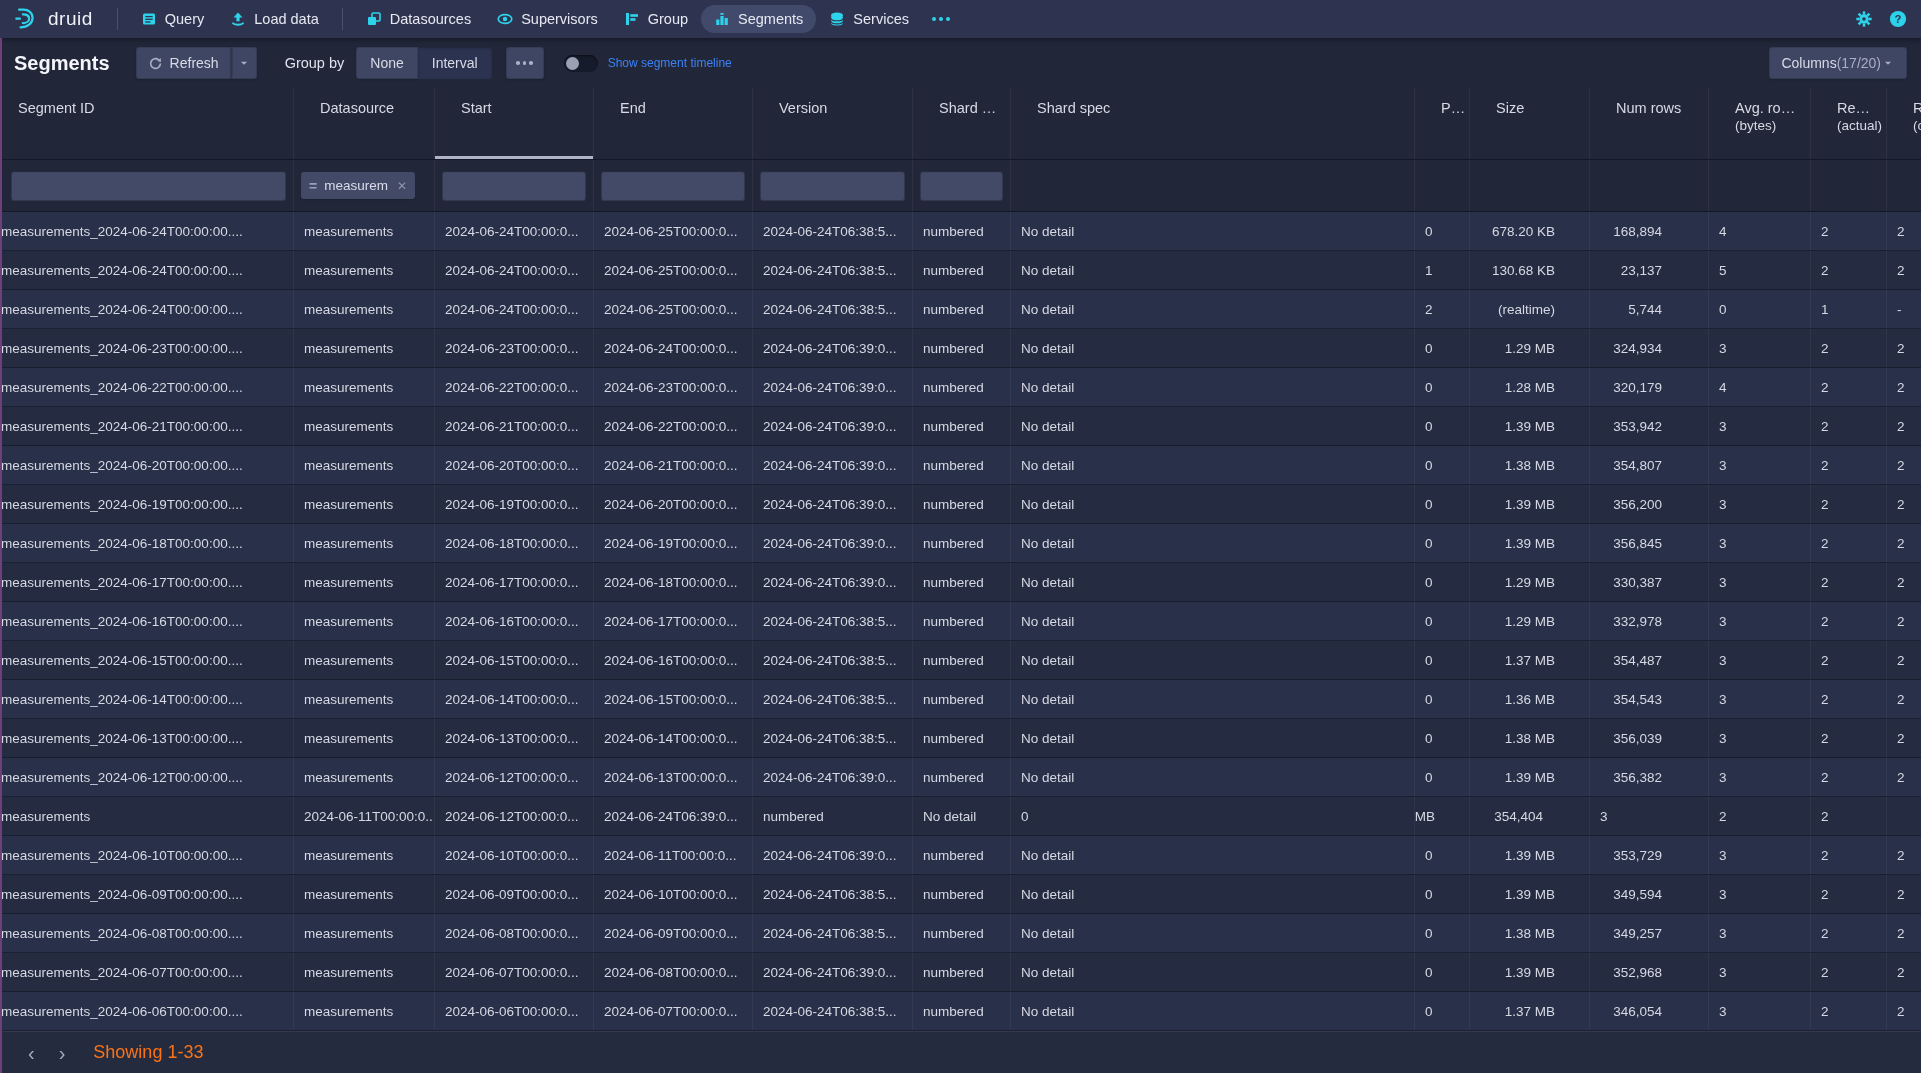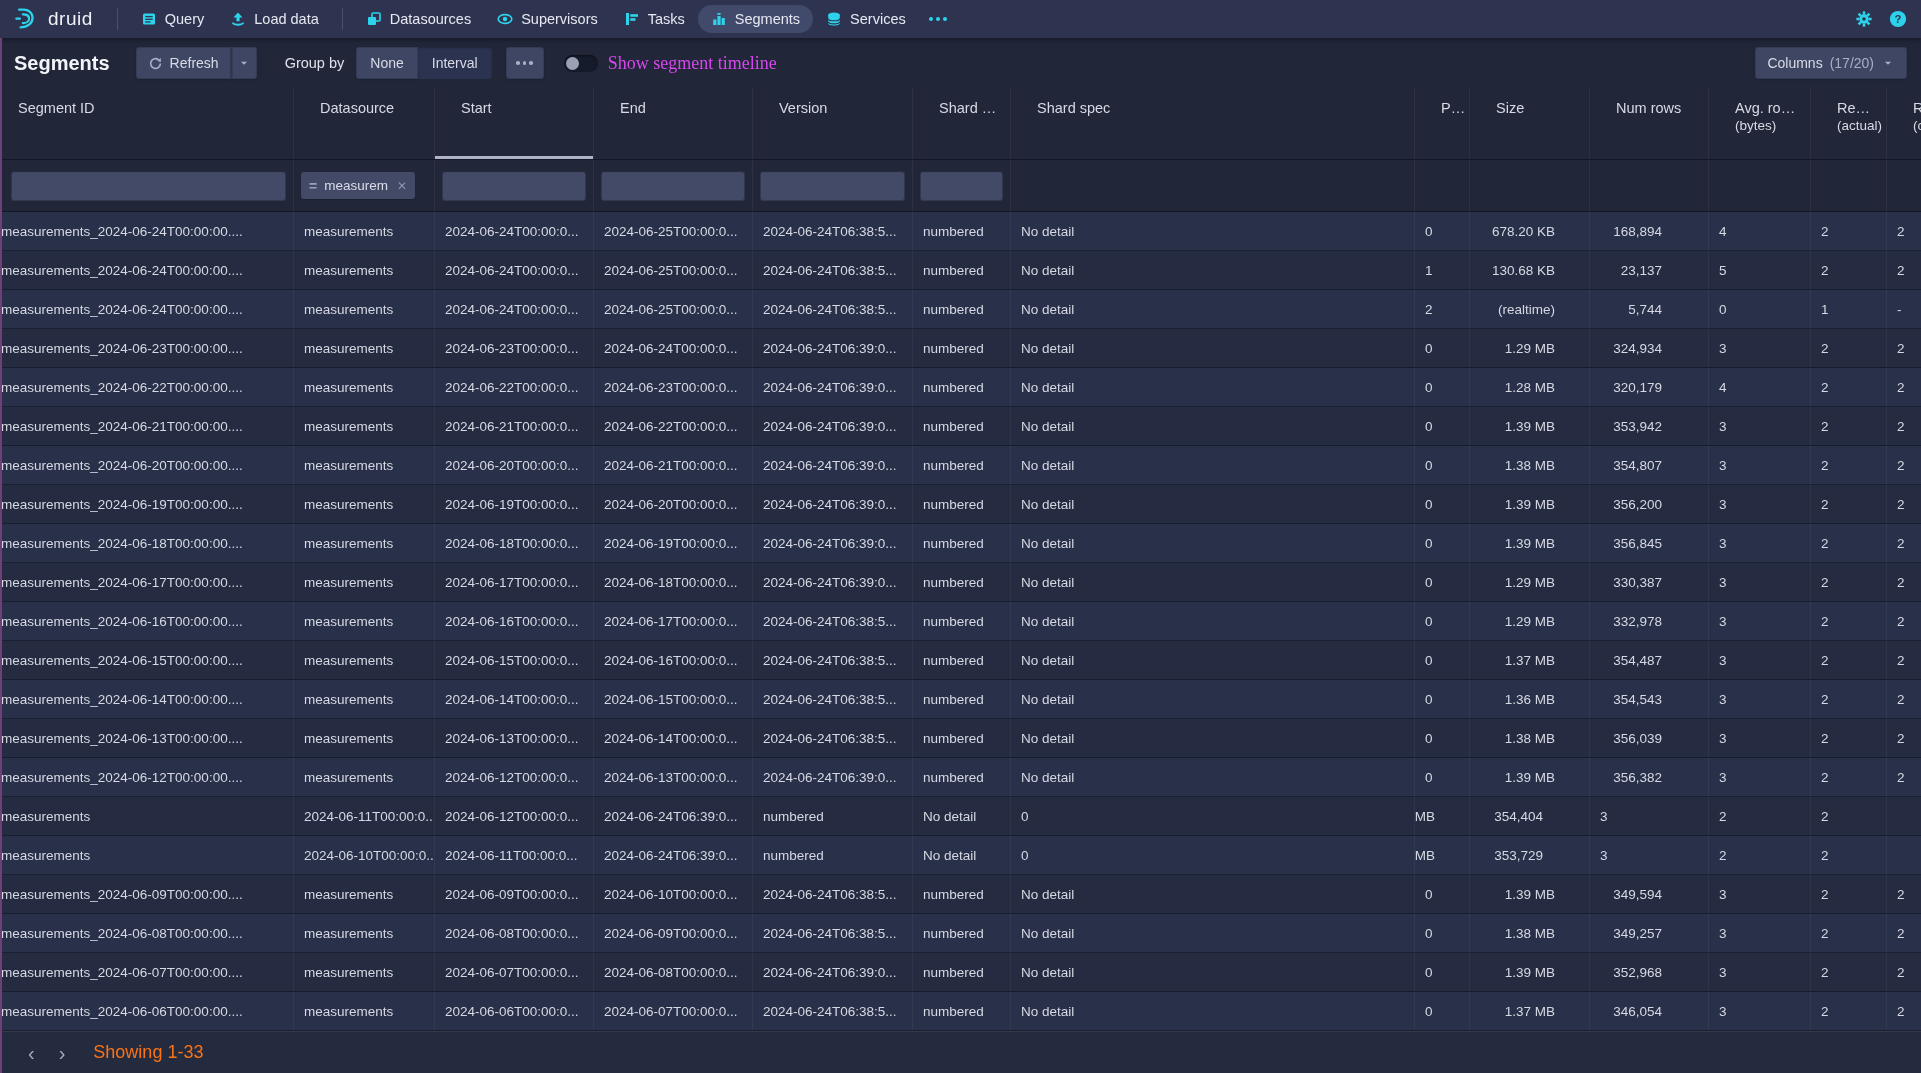--- a/index.html
+++ b/index.html
@@ -47,22 +47,22 @@
   .btn-group .btn { border-radius:0; padding:0 14px; }
   .btn-group .btn:first-child { border-radius:3px 0 0 3px; }
   .btn-group .btn:last-child { border-radius:0 3px 3px 0; }
   .dots-btn { width:38px; gap:3px; margin-left:14px; }
   .dots-btn i { width:3.5px; height:3.5px; border-radius:50%; background:#aab0c3; }
   .switch-wrap { display:flex; align-items:center; gap:10px; margin-left:20px; cursor:pointer; }
   .switch { width:34px; height:17px; border-radius:9px; background:#161b2b;
     box-shadow:inset 0 1px 2px rgba(0,0,0,.5); position:relative; }
   .switch .knob { position:absolute; left:2px; top:2px; width:13px; height:13px;
     border-radius:50%; background:#9ba1b5; }
-  .switch-label { font-size:18px; color:#d946ef;font-family:Liberation Serif, serif; }
-  .columns-btn { margin-left:auto; padding:0 12px; gap:7px; }
+  .switch-label { font-size:12px; color:#3b82f6; }
+  .columns-btn { margin-left:auto; padding:0 12px; }
   .muted { color:#a9aec2; }
   
   :root { --cols: 294px 141px 159px 159px 160px 98px 404px 55px 120px 119px 102px 76px 120px; }
   .table { width:2007px; }
   .thead, .tfilter, .tr { display:grid; grid-template-columns:var(--cols); }
   .thead { height:72px; border-bottom:1px solid rgba(10,13,24,.55); }
   .th {
     padding:12px 10px 0 26px; font-size:14.5px; color:#d7dae4;
     border-right:1px solid rgba(255,255,255,.055); position:relative;
     overflow:hidden; white-space:nowrap; text-overflow:ellipsis; cursor:pointer;
@@ -173,21 +173,21 @@
   </div>
 
   <div class="nav-item">
     <span class="icon">
       <svg width="16" height="16" viewBox="0 0 16 16">
           <path d="M2 2h3v12H2z" fill="#2dd3ea"></path>
           <rect x="6.3" y="3.2" width="7.7" height="2.6" fill="#2dd3ea"></rect>
           <rect x="6.3" y="7.2" width="5.2" height="2.6" fill="#2dd3ea"></rect>
         </svg>
     </span>
-    <span>Tasks</span>
+    <span>Group</span>
   </div>
 
   <div class="nav-item active">
     <span class="icon">
       <svg width="16" height="16" viewBox="0 0 16 16">
           <g fill="#2dd3ea">
             <rect x="2.2" y="8.5" width="3.2" height="5.5"></rect>
             <rect x="6.4" y="5" width="3.2" height="9"></rect>
             <rect x="10.6" y="7" width="3.2" height="7"></rect>
             <rect x="6.4" y="2" width="3.2" height="1.8"></rect>
@@ -573,20 +573,21 @@
         <div class="td col-shard_type">numbered</div>
         <div class="td col-shard_spec">No detail</div>
         <div class="td col-partition">0</div>
         <div class="td col-size">1.39 MB</div>
         <div class="td col-num_rows">354,404</div>
         <div class="td col-avg_row_size">3</div>
         <div class="td col-replicas">2</div>
         <div class="td col-replication_factor">2</div>
       </div>
       <div class="tr">
+        <div class="td col-segment_id">measurements_2024-06-10T00:00:00....</div>
         <div class="td col-datasource">measurements</div>
         <div class="td col-start">2024-06-10T00:00:0...</div>
         <div class="td col-end">2024-06-11T00:00:0...</div>
         <div class="td col-version">2024-06-24T06:39:0...</div>
         <div class="td col-shard_type">numbered</div>
         <div class="td col-shard_spec">No detail</div>
         <div class="td col-partition">0</div>
         <div class="td col-size">1.39 MB</div>
         <div class="td col-num_rows">353,729</div>
         <div class="td col-avg_row_size">3</div>

